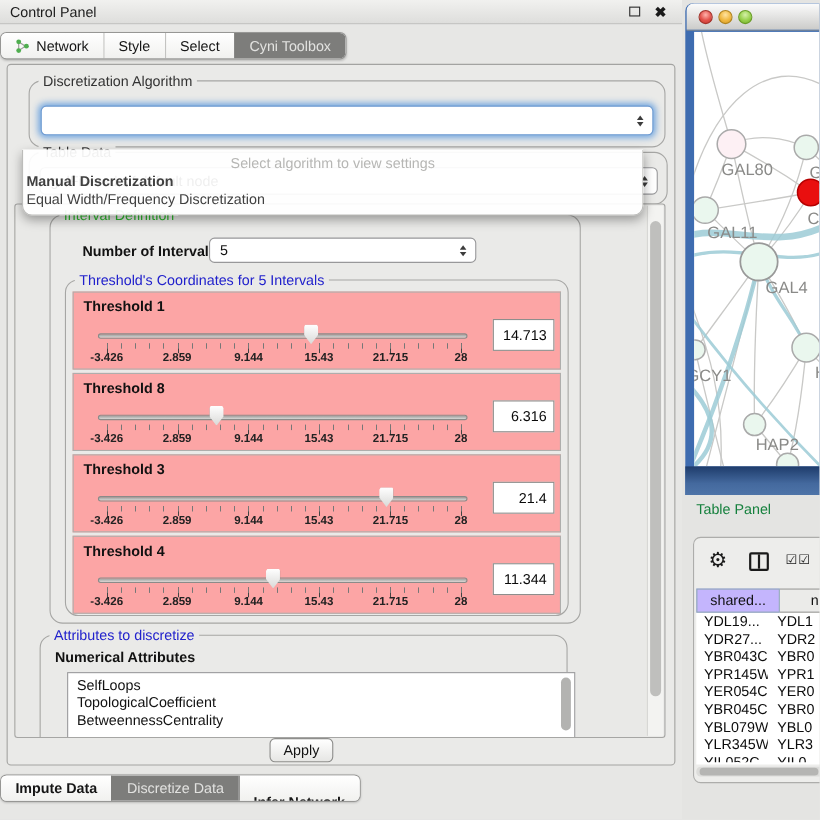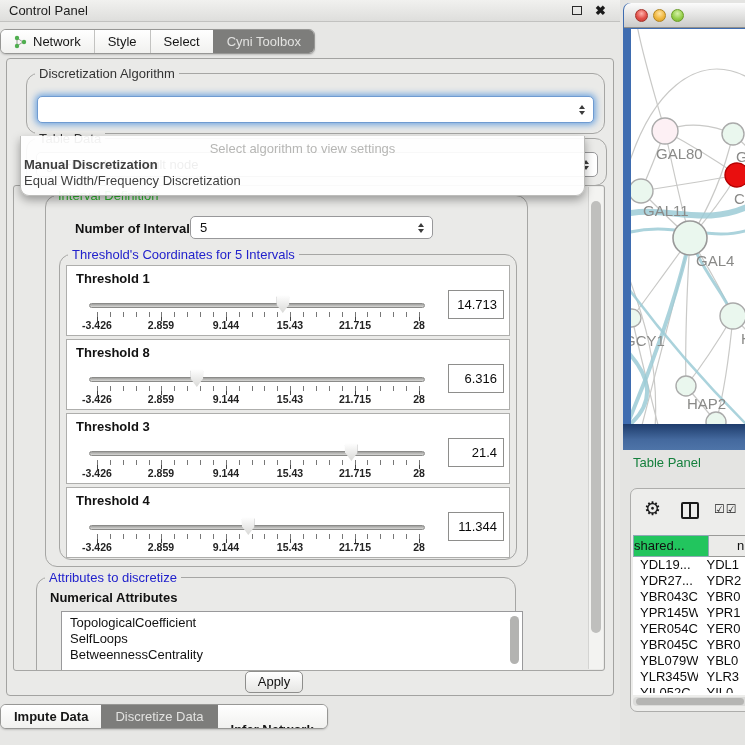--- a/index.html
+++ b/index.html
@@ -59,21 +59,21 @@
 
   
   .scrollpane { position:absolute; left:6px; top:126px; width:592px; height:486px;
     border:1px solid #a6a6a4; border-radius:3px; background:#e9e9e7; overflow:hidden; }
   .vscroll { position:absolute; right:1px; top:1px; width:15px; height:482px;
     background:#f3f3f1; border-left:1px solid #d4d4d2; }
   .vscroll .thumb-v { position:absolute; left:2px; width:10px; background:#bfbfbd; border-radius:6px; }
 
   
   .thresh-box { position:absolute; left:6px; width:444px; height:71px;
-    border:1px solid #aeaeac; background:#ffffff; }
+    border:1px solid #aeaeac; background:#fca5a5; }
   .thresh-label { position:absolute; left:9px; top:5px; font-size:13px; font-weight:bold; color:#111; }
   .track { position:absolute; left:22px; top:37px; width:336px; height:5px;
     background:linear-gradient(#9f9f9d,#d8d8d6); border:1px solid #8b8b89; border-radius:3px; }
   .thumb-layer { position:absolute; left:30px; top:29px; width:322px; height:0; }
   .slider-thumb { position:absolute; top:0; width:13px; height:18px; transform:translateX(-50%);
     background:linear-gradient(#ffffff,#d9d9d7); filter:drop-shadow(0 0 1px #777);
     clip-path:polygon(10% 0,90% 0,100% 12%,100% 52%,50% 100%,0 52%,0 12%); }
   .ticks { position:absolute; left:30px; top:46px; width:323px; height:9px;
     background-image:
       repeating-linear-gradient(90deg,#777 0 1px,transparent 1px 12.88px),
@@ -115,21 +115,21 @@
   .table-panel { position:absolute; left:623px; top:455px; width:122px; height:290px; }
   .tp-title { position:absolute; left:10px; top:0; font-size:13px; color:#15803d; }
   .tp-body { position:absolute; left:7px; top:33px; width:120px; height:224px;
     background:#ededeb; border:1px solid #adadab; border-radius:7px 0 0 7px; overflow:hidden; }
   .tp-gear { position:absolute; left:13px; top:8px; font-size:19px; color:#1a1a1a; }
   .tp-colicon { position:absolute; left:50px; top:13px; width:18px; height:17px; border:2px solid #1a1a1a; border-radius:2px; }
   .tp-colicon::after { content:""; position:absolute; left:6px; top:0; width:2px; height:13px; background:#1a1a1a; }
   .tp-checks { position:absolute; left:83px; top:13px; font-size:12px; color:#1a1a1a; letter-spacing:1px; }
   .tp-table { position:absolute; left:2px; top:46px; right:0; height:160px; background:#fff; }
   .tp-head { position:absolute; top:0; height:22px; font-size:13px; color:#111; line-height:20px; }
-  .tp-head.c1 { left:0; width:76px; background:#22c55e; border:1px solid #8fa9b4; text-align:left; }
+  .tp-head.c1 { left:0; width:76px; background:#c4b5fd; border:1px solid #8fa9b4; text-align:center; }
   .tp-head.c2 { left:76px; width:120px; background:#ebebe9; border:1px solid #9a9a98; border-left:none; padding-left:28px; }
   .tp-rows { position:absolute; left:0; top:22px; right:0; height:136px; overflow:hidden; }
   .tp-row { display:flex; height:16px; font-size:13px; color:#0c0c0c; line-height:16px; }
   .tp-cell1 { width:76px; padding-left:7px; overflow:hidden; white-space:nowrap; }
   .tp-cell2 { width:60px; padding-left:9px; overflow:hidden; white-space:nowrap; }
   .tp-hscroll { position:absolute; left:2px; top:208px; right:0; height:9px; background:#dcdcda; border-radius:4px; }
   .tp-hscroll .thumb-h { position:absolute; left:3px; top:1px; width:108px; height:7px; background:#b5b5b3; border-radius:4px; }
 </style>
 </head>
 <body>
@@ -270,22 +270,22 @@
             <span class="scale-lbl" style="left:320px;">28</span>
             <div class="value-box">11.344</div>
           </div>
         </div>
       </div>
 
       <div class="group" style="left:22px; top:391px; width:480px; height:118px; background:#eaeae8;">
         <span class="group-label lbl-blue">Attributes to discretize</span>
         <span style="position:absolute; left:13px; top:12px; font-size:13px; font-weight:bold; color:#111;">Numerical Attributes</span>
         <div class="listbox" style="left:24px; top:33px; width:462px; height:80px; padding-top:3px;">
+          <div class="list-item">SelfLoops</div>
           <div class="list-item">TopologicalCoefficient</div>
-          <div class="list-item">SelfLoops</div>
           <div class="list-item">BetweennessCentrality</div>
           <div class="list-scroll">
               <div class="thumb-v2"></div>
             </div>
         </div>
       </div>
 
       <div class="vscroll">
         <div class="thumb-v" style="top:14px; height:432px;"></div>
       </div>

